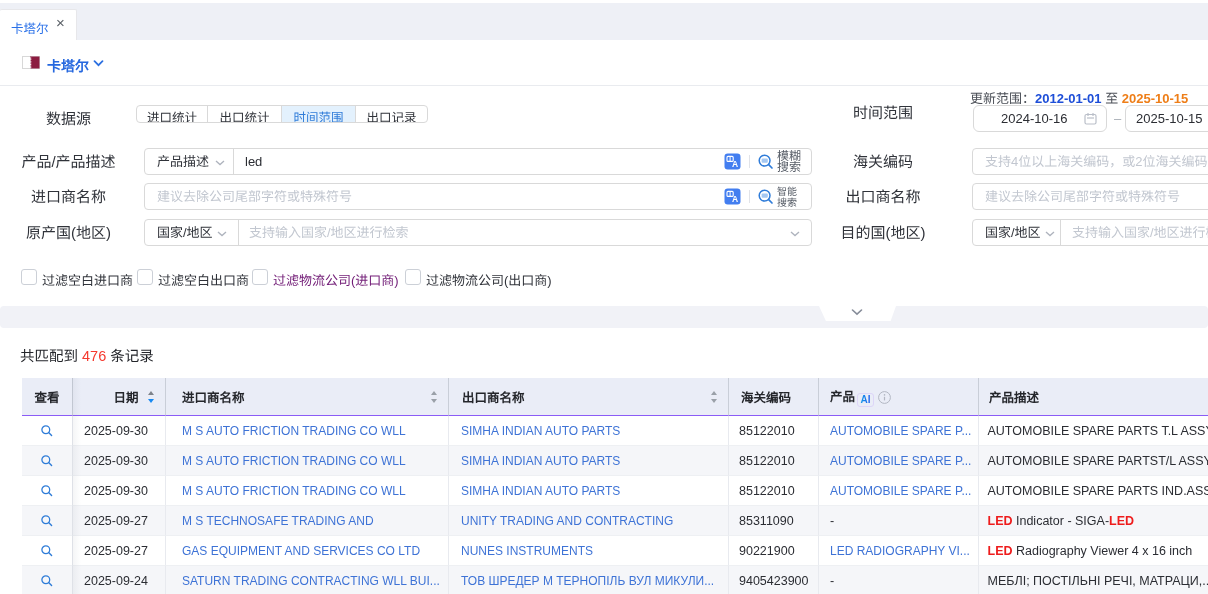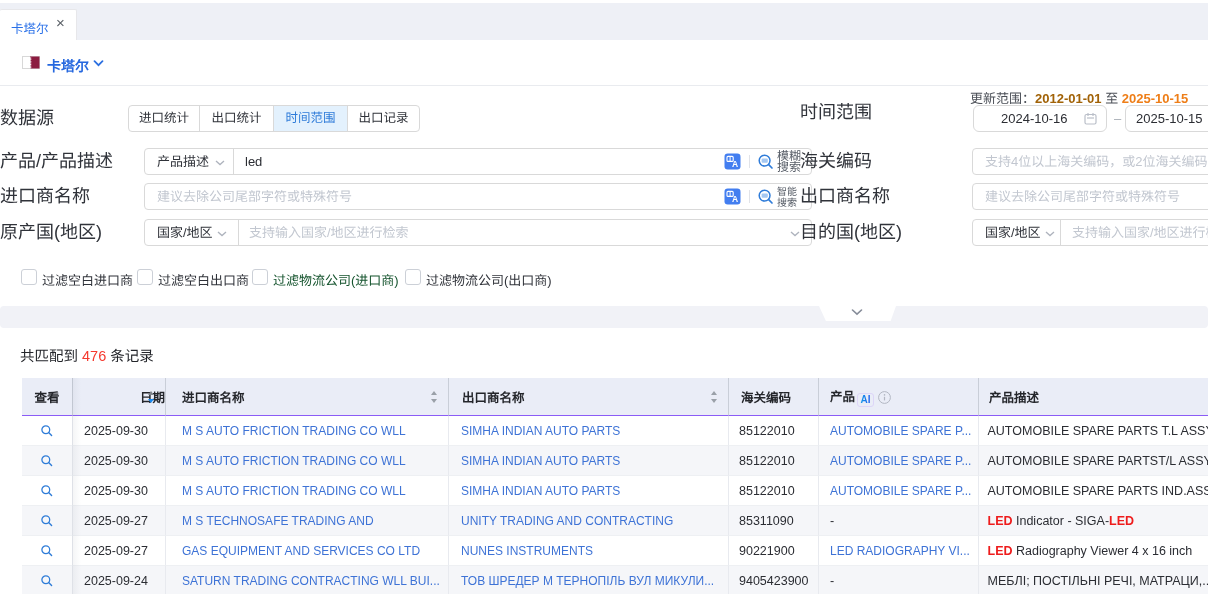--- a/index.html
+++ b/index.html
@@ -1,18 +1,18 @@
 <!DOCTYPE html>
 <html lang="zh-CN"><head><meta charset="utf-8">
 <style>
 *{margin:0;padding:0;box-sizing:border-box}
 html,body{width:1208px;height:594px;overflow:hidden}
 body{position:relative;font-family:"Liberation Sans",sans-serif;background:#fff;color:#2b2d33}
 .abs{position:absolute}
-.lbl{position:absolute;font-size:18px;color:#30333a;text-align:left;line-height:27px;height:27px}
+.lbl{position:absolute;font-size:15px;color:#30333a;text-align:center;line-height:27px;height:27px}
 .inp{position:absolute;height:27px;border:1px solid #d9d9d9;border-radius:4px;background:#fff;font-size:13px;line-height:25px}
 .ph{color:#c2c7d0}
 a.lnk{color:#3e73d6;text-decoration:none;font-size:12px}
 table{border-collapse:separate;border-spacing:0;table-layout:fixed}
 th,td{overflow:hidden;white-space:nowrap;font-weight:normal}
 </style></head>
 <body>
 
 <div class="abs" style="left:0;top:3px;width:1208px;height:37px;background:#eef0f6"></div>
 <div class="abs" style="left:0;top:9px;width:77px;height:31px;background:#fff;border-top:1px solid #e7e7ea;border-right:1px solid #e7e7ea;border-radius:2px 2px 0 0">
@@ -24,24 +24,24 @@
   <rect x="0.5" y="0.5" width="17" height="12" fill="#fff" stroke="#d8d8d8"></rect>
   <path d="M8 0.5 H17.5 V12.5 H8 L9.8 11.7 8 10.9 9.8 10.1 8 9.3 9.8 8.5 8 7.7 9.8 6.9 8 6.1 9.8 5.3 8 4.5 9.8 3.7 8 2.9 9.8 2.1 8 1.3 Z" fill="#8c1c40"></path>
 </svg>
 <span class="abs" style="left:47px;top:55px;font-size:14px;font-weight:bold;color:#2668df">卡塔尔</span>
 <svg class="abs" style="left:93px;top:60px" width="11" height="7" viewBox="0 0 11 7">
     <polyline points="1.5,1.2 5.5,5.2 9.5,1.2" fill="none" stroke="#2b6fe0" stroke-width="1.7" stroke-linecap="round"></polyline>
   </svg>
 
 <div class="abs" style="left:0;top:85px;width:1208px;height:1px;background:#e9ebef"></div>
 
-<div class="abs" style="left:970px;top:88px;font-size:13px;color:#4b4f57;white-space:nowrap">更新范围：<b style="color:#a16207">2012-01-01</b> 至 <b style="color:#ee7e18">2025-10-15</b></div>
+<div class="abs" style="left:970px;top:88px;font-size:13px;color:#4b4f57;white-space:nowrap">更新范围：<b style="color:#1d4ed8">2012-01-01</b> 至 <b style="color:#ee7e18">2025-10-15</b></div>
 
 <div class="lbl" style="left:0;top:105px;width:137px">数据源</div>
-<div class="abs" style="left:128px;top:105px;height:27px;display:flex;border:1px solid #d9d9d9;border-radius:4px;overflow:hidden;background:#fff">
+<div class="abs" style="left:136px;top:105px;height:18px;display:flex;border:1px solid #d9d9d9;border-radius:4px;overflow:hidden;background:#fff">
   <div style="width:70px;line-height:25px;text-align:center;font-size:12.5px;color:#30333a">进口统计</div>
   <div style="width:74px;line-height:25px;text-align:center;font-size:12.5px;color:#30333a;border-left:1px solid #d9d9d9">出口统计</div>
   <div style="width:74px;line-height:25px;text-align:center;font-size:12.5px;color:#2f7cd9;border-left:1px solid #d9d9d9;background:#e3f1fd">时间范围</div>
   <div style="width:72px;line-height:25px;text-align:center;font-size:12.5px;color:#30333a;border-left:1px solid #d9d9d9">出口记录</div>
 </div>
 <div class="lbl" style="left:800px;top:99px;width:166px">时间范围</div>
 <div class="inp" style="left:973px;top:105px;width:134px;border-radius:6px">
   <span style="position:absolute;left:27px;top:0;color:#2b2d33">2024-10-16</span>
   <svg style="position:absolute;right:9px;top:6px" width="13" height="13" viewBox="0 0 13 13">
       <rect x="1" y="2.5" width="11" height="9.5" rx="1.5" fill="none" stroke="#b9bec8" stroke-width="1.2"></rect>
@@ -123,21 +123,21 @@
     </svg>
   <div style="position:absolute;left:87px;top:0;width:1px;height:25px;background:#d9d9d9"></div>
   <span class="ph" style="position:absolute;left:99px;top:0">支持输入国家/地区进行检索</span>
 </div>
 
 <div class="abs" style="left:21px;top:269px;width:16px;height:16px;border:1px solid #ccd0d7;border-radius:3px;background:#fff"></div>
 <div class="abs" style="left:42px;top:270px;font-size:13px;color:#30333a">过滤空白进口商</div>
 <div class="abs" style="left:137px;top:269px;width:16px;height:16px;border:1px solid #ccd0d7;border-radius:3px;background:#fff"></div>
 <div class="abs" style="left:158px;top:270px;font-size:13px;color:#30333a">过滤空白出口商</div>
 <div class="abs" style="left:252px;top:269px;width:16px;height:16px;border:1px solid #ccd0d7;border-radius:3px;background:#fff"></div>
-<div class="abs" style="left:273px;top:270px;font-size:13px;color:#14532d">过滤物流公司(进口商)</div>
+<div class="abs" style="left:273px;top:270px;font-size:13px;color:#701a75">过滤物流公司(进口商)</div>
 <div class="abs" style="left:405px;top:269px;width:16px;height:16px;border:1px solid #ccd0d7;border-radius:3px;background:#fff"></div>
 <div class="abs" style="left:426px;top:270px;font-size:13px;color:#30333a">过滤物流公司(出口商)</div>
 
 <div class="abs" style="left:0;top:306px;width:1208px;height:22px;background:#f1f2f7;border-radius:4px"></div>
 <div class="abs" style="left:819px;top:306px;width:77px;height:15px;background:#fff;clip-path:polygon(0 0,100% 0,93% 100%,9% 100%)"></div>
 <svg class="abs" style="left:851px;top:309px" width="12" height="7" viewBox="0 0 12 7">
     <polyline points="1.5,1 6,5.2 10.5,1" fill="none" stroke="#868c99" stroke-width="1.6" stroke-linecap="round"></polyline>
   </svg>
 
 <div class="abs" style="left:20px;top:344px;font-size:14.5px;font-weight:normal;color:#24262b">共匹配到 <span style="color:#f5392e">476</span> 条记录</div>
@@ -149,21 +149,21 @@
         <col style="width:93px">
         <col style="width:283px">
         <col style="width:280px">
         <col style="width:90px">
         <col style="width:160px">
         <col style="width:444px">
       </colgroup>
 <thead>
         <tr style="height:38px">
 <th class="hc" style="text-align:center">查看</th>
-<th class="hc" style="position:relative;padding-left:14px;text-align:right">日期<span class="sorter">
+<th class="hc" style="position:relative;padding-left:14px;text-align:center">日期<span class="sorter">
               <i class="cu" style="border-bottom-color:#7e838b"></i>
               <i class="cd cdon"></i>
             </span></th>
 <th class="hc" style="position:relative;padding-left:16px;text-align:left">进口商名称<span class="sorter">
               <i class="cu"></i>
               <i class="cd"></i>
             </span></th>
 <th class="hc" style="position:relative;padding-left:13px;text-align:left">出口商名称<span class="sorter">
               <i class="cu"></i>
               <i class="cd"></i>

